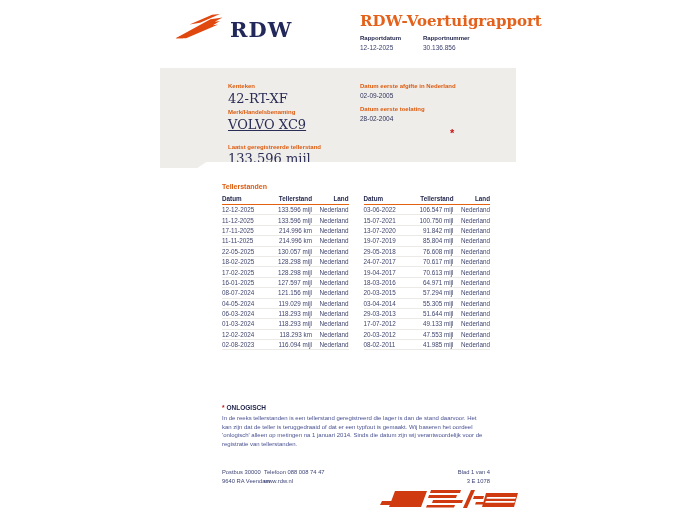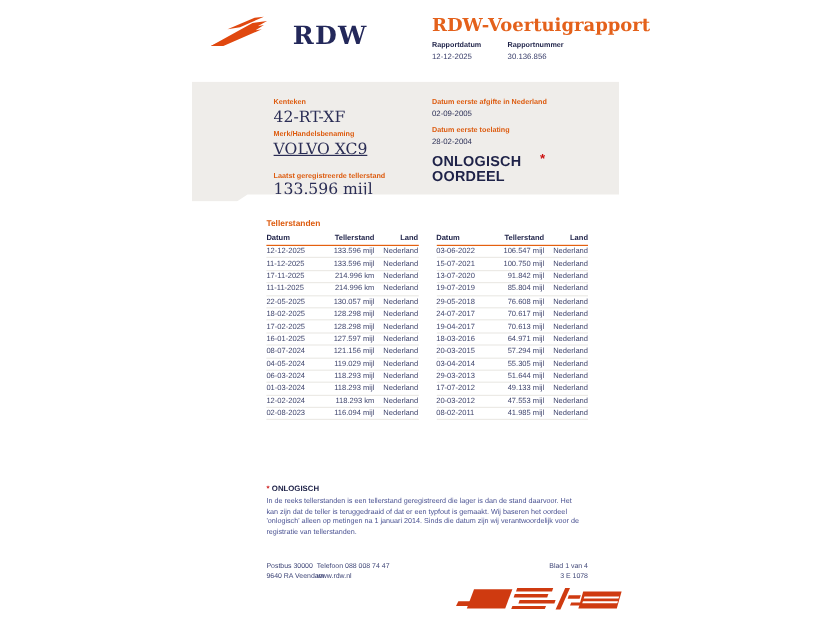--- a/index.html
+++ b/index.html
@@ -3,21 +3,21 @@
 <meta charset="utf-8">
 <style>
   html,body{margin:0;padding:0;}
   body{
     width:685px;height:514px;position:relative;background:#ffffff;
     font-family:"Liberation Sans",sans-serif;color:#2a2e55;overflow:hidden;
   }
   .abs{position:absolute;}
 
   
-  .logo-wrap{left:174px;top:10px;display:flex;align-items:center;gap:18px;}
+  .logo-wrap{left:174px;top:10px;display:flex;align-items:center;gap:4px;}
   .logo-text{font-family:"DejaVu Serif",serif;font-weight:700;font-size:21px;color:#23285a;letter-spacing:1px;}
   .doc-title{left:360px;top:12px;font-family:"DejaVu Serif",serif;font-weight:700;font-size:15px;color:#e4611b;}
   .report-meta{left:360px;top:35px;display:flex;gap:22px;}
   .meta-label{font-size:6px;font-weight:700;color:#1e2248;}
   .meta-value{font-size:6.5px;color:#3a3f6b;margin-top:3px;}
 
   
   .panel{left:160px;top:68px;width:356px;height:100px;background:#efedea;
     clip-path:polygon(0 0,100% 0,100% 94%,13% 94%,10.5% 100%,0 100%);}
   .p-label{position:absolute;font-size:6px;font-weight:700;color:#dd5c10;}
@@ -88,21 +88,20 @@
 
   <div class="p-label" style="left:68px;top:76px;">Laatst geregistreerde tellerstand</div>
   <div class="p-serif" style="left:68px;top:83px;">133.596 mijl</div>
 
   <div class="p-label" style="left:200px;top:15px;">Datum eerste afgifte in Nederland</div>
   <div class="p-small" style="left:200px;top:24px;">02-09-2005</div>
 
   <div class="p-label" style="left:200px;top:38px;">Datum eerste toelating</div>
   <div class="p-small" style="left:200px;top:47px;">28-02-2004</div>
 
-  <div class="verdict">ONLOGISCH OORDEEL</div>
   <div class="verdict-star">*</div>
 </div>
 
 <div class="abs section-title">Tellerstanden</div>
 
 <div class="abs tables">
   <div class="mtable">
     <div class="mt-head">
       <span class="c-datum">Datum</span>
       <span class="c-stand">Tellerstand</span>

